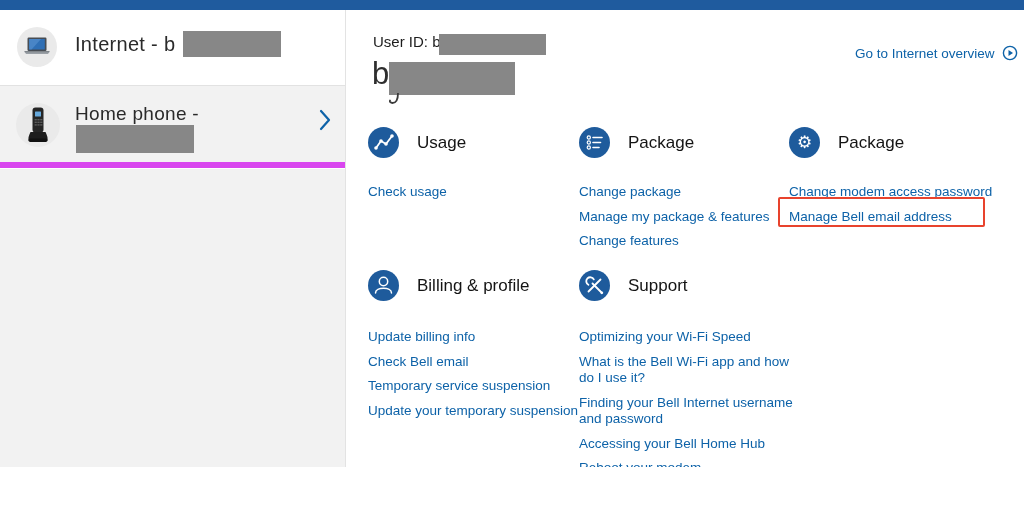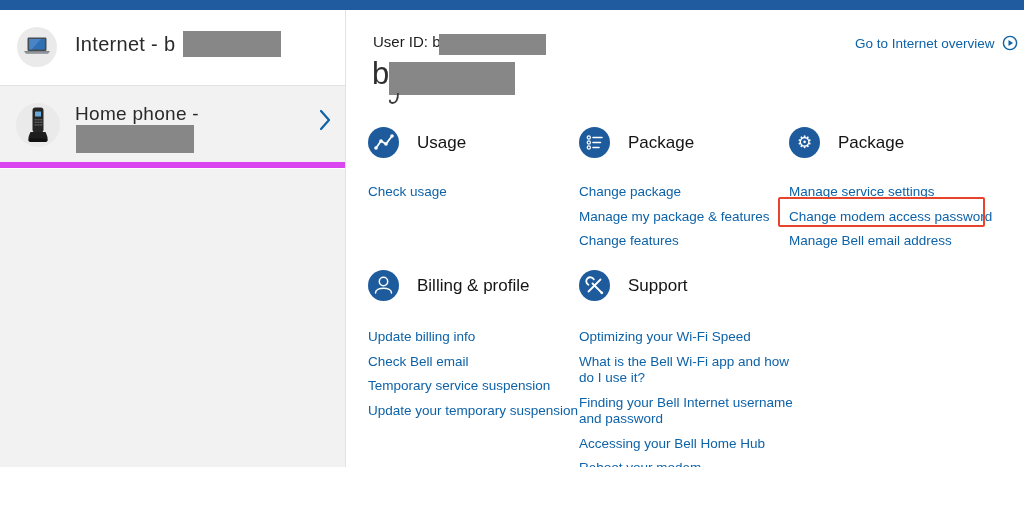--- a/index.html
+++ b/index.html
@@ -24,21 +24,21 @@
   .bottom-edge{left:0;top:517px;width:1024px;height:4px;background:#f6f6f6;border-top:1px solid #dcdcdc;}
   .side-label{font-size:20px;color:#2a2a2a;letter-spacing:.3px;font-weight:400;}
   .side-label-sm{font-size:19px;color:#2a2a2a;letter-spacing:.3px;}
   .redact{background:var(--redaction-gray);}
   .chevron{color:var(--link-blue);}
   
   .user-id{left:373px;top:33px;font-size:15px;color:#1c1c1c;}
   .uid-box{left:439px;top:34px;width:107px;height:21px;}
   .acct-name{left:372px;top:56px;font-size:31px;color:#2e2e2e;letter-spacing:.5px;}
   .name-box{left:389px;top:62px;width:126px;height:33px;}
-  .overview-link{left:855px;top:35px;display:flex;align-items:center;gap:7px;
+  .overview-link{left:855px;top:45px;display:flex;align-items:center;gap:7px;
     color:var(--link-blue);font-size:13.5px;cursor:pointer;text-decoration:none;}
   
   .section{position:absolute;}
   .sec-head{display:flex;align-items:center;gap:18px;}
   .blue-circle{width:31px;height:31px;border-radius:50%;background:var(--icon-circle);
     display:flex;align-items:center;justify-content:center;flex:0 0 31px;}
   .sec-title{font-size:17px;color:#141414;}
   .links{display:flex;flex-direction:column;gap:8px;margin-top:26px;}
   .row2 .links{margin-top:28px;}
   .links a{color:var(--link-blue);font-size:13.5px;line-height:16.5px;
@@ -174,21 +174,20 @@
   </div>
 
   <div class="section sec-settings">
     <div class="sec-head">
       <span class="blue-circle">
           <span class="gear-glyph">⚙</span>
         </span>
       <span class="sec-title">Package</span>
     </div>
     <div class="links">
-      <a>Manage service settings</a>
       <a>Change modem access password</a>
       <a>Manage Bell email address</a>
     </div>
   </div>
 
   <div class="section sec-billing row2">
     <div class="sec-head">
       <span class="blue-circle">
         <svg width="31" height="31" viewBox="0 0 31 31">
           <circle cx="15.5" cy="11.5" r="4.2" fill="none" stroke="#fff" stroke-width="1.5"></circle>

